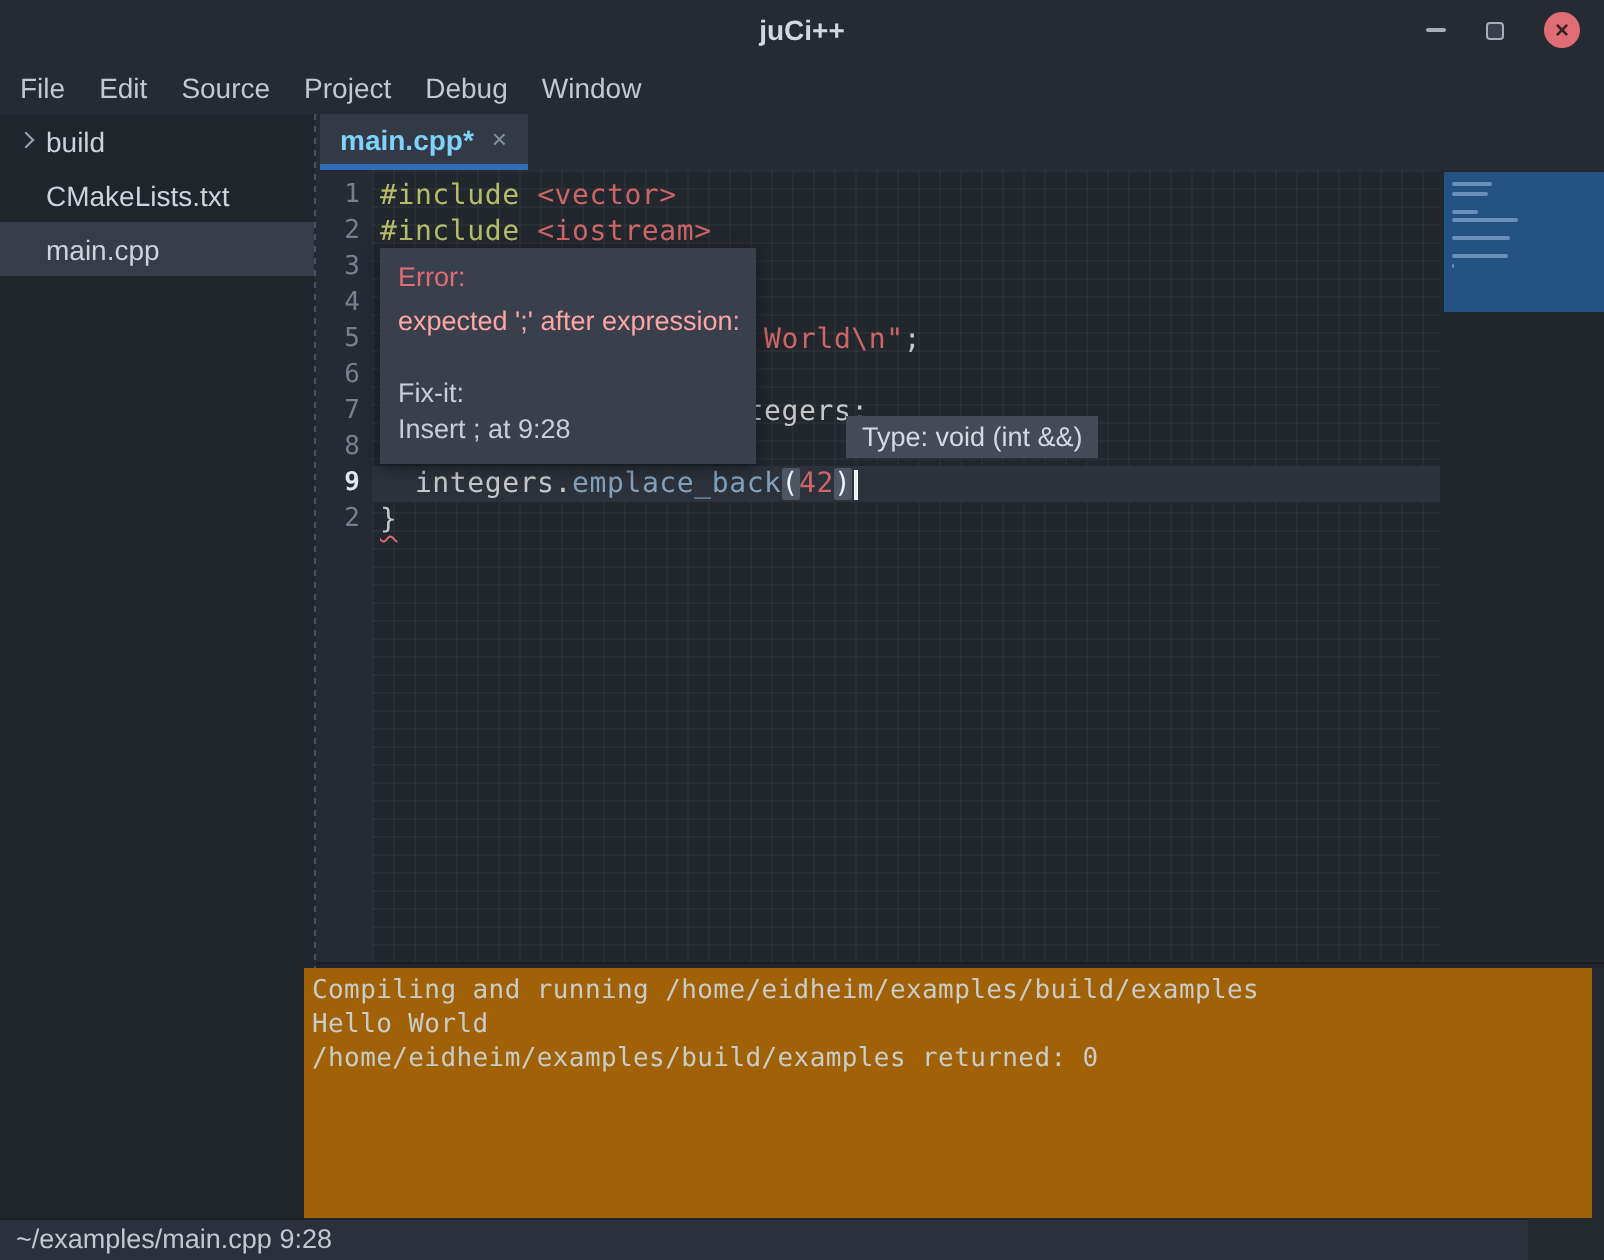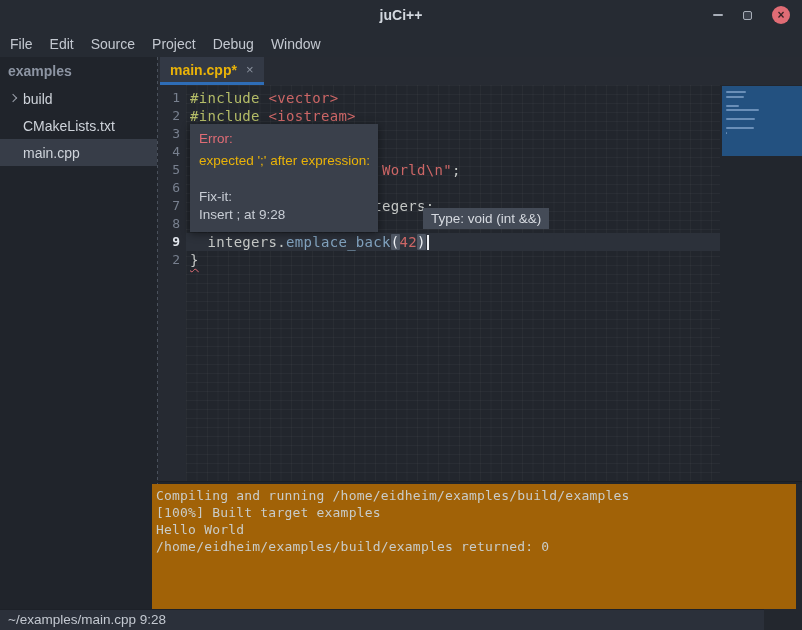--- a/index.html
+++ b/index.html
@@ -42,21 +42,21 @@
   .vsep { position:absolute; left:157px; top:57px; width:1px; height:552px;
     background-image:repeating-linear-gradient(to bottom, #4a515c 0 3px, transparent 3px 6px); }
   .hsep { position:absolute; left:158px; top:481px; width:644px; height:3px; background:#21252b; border-top:1px solid #1a1e24; }
   
   .tabbar { position:absolute; left:158px; top:57px; width:644px; height:28px; background:#272b33; }
   .tab {
     position:absolute; left:2px; top:0; height:28px; min-width:90px; padding:0 10px;
     background:#333945; border-bottom:3px solid var(--accent-blue,#2e6db7);
     display:flex; align-items:center; gap:9px;
   }
-  .tab-label { color:#eab308; font-size:14px; font-weight:bold; }
+  .tab-label { color:#7dd3fc; font-size:14px; font-weight:bold; }
   .tab-close { color:#8a919e; font-size:13px; line-height:13px; cursor:default; }
   
   .editor { position:absolute; left:158px; top:85px; width:644px; height:396px; background:#22262d; }
   .gutter { position:absolute; left:0; top:0; width:28px; height:396px; background:#262a32; padding-top:4px; }
   .ln { height:18px; line-height:18px; text-align:right; padding-right:6px;
         font-family:"DejaVu Sans Mono", monospace; font-size:13px; color:#78808f; }
   .ln.cur { color:#e1e5ec; font-weight:bold; }
   .code-layer {
     position:absolute; left:28px; top:0; width:534px; height:396px; padding-top:4px;
     background-image:
@@ -80,21 +80,21 @@
   .minimap-strip { position:absolute; left:562px; top:0; width:82px; height:396px; background:#22262d; }
   .minimap-region { position:absolute; left:2px; top:1px; width:80px; height:70px;
     background:var(--minimap-overlay-blue,#235180); padding:5px 0 0 4px; }
   .mm-bar { height:2px; margin-bottom:2.5px; background:rgba(165,195,230,0.55); border-radius:1px; }
   
   .tooltip-error {
     position:absolute; left:32px; top:39px; width:188px; padding:6px 5px 8px 9px;
     background:#3a404b; box-shadow:0 2px 8px rgba(0,0,0,0.45); font-size:13.5px;
   }
   .tooltip-error .tt-title { color:var(--error-red,#e06c75); line-height:18px; margin-bottom:4px; }
-  .tooltip-error .tt-msg { color:#eab308; line-height:18px; margin-bottom:18px; }
+  .tooltip-error .tt-msg { color:#fca5a5; line-height:18px; margin-bottom:18px; }
   .tooltip-error .tt-fixit-label { color:#c9ced6; line-height:18px; }
   .tooltip-error .tt-fixit-action { color:#c9ced6; line-height:18px; }
   .tooltip-type {
     position:absolute; left:265px; top:123px; height:21px; padding:0 8px;
     background:#444b57; color:#d6dae0; font-size:13.5px; line-height:21px; white-space:pre;
   }
   
   .terminal { position:absolute; left:152px; top:484px; width:644px; height:125px; background:#a16207; padding:3px 0 4px 4px; }
   .term-line { font-family:"DejaVu Sans Mono", monospace; font-size:13px; letter-spacing:0.2px;
     line-height:17px; color:#c9ccc9; white-space:pre; }
@@ -120,21 +120,20 @@
   <div class="menubar">
       <span class="menu-item">File</span>
       <span class="menu-item">Edit</span>
       <span class="menu-item">Source</span>
       <span class="menu-item">Project</span>
       <span class="menu-item">Debug</span>
       <span class="menu-item">Window</span>
     </div>
 
   <div class="sidebar">
-    <div class="sidebar-header">examples</div>
     <div id="tree-items">
         <div class="tree-item">
           <span class="chevron"></span>
           <span>build</span>
         </div>
         <div class="tree-item">
           <span>CMakeLists.txt</span>
         </div>
         <div class="tree-item selected">
           <span>main.cpp</span>
@@ -199,21 +198,20 @@
       <div class="tt-fixit-action">Insert ; at 9:28</div>
     </div>
 
     <div class="tooltip-type">Type: void (int &amp;&amp;)</div>
   </div>
 
   <div class="hsep"></div>
 
   <div class="terminal" id="terminal">
       <div class="term-line">Compiling and running /home/eidheim/examples/build/examples</div>
-      <div class="term-line">[100%] Built target examples</div>
       <div class="term-line">Hello World</div>
       <div class="term-line">/home/eidheim/examples/build/examples returned: 0</div>
     </div>
 
   <div class="statusbar">
     <div class="status-location">~/examples/main.cpp 9:28</div>
     <div class="status-diagnostics">
       
     </div>
   </div>

